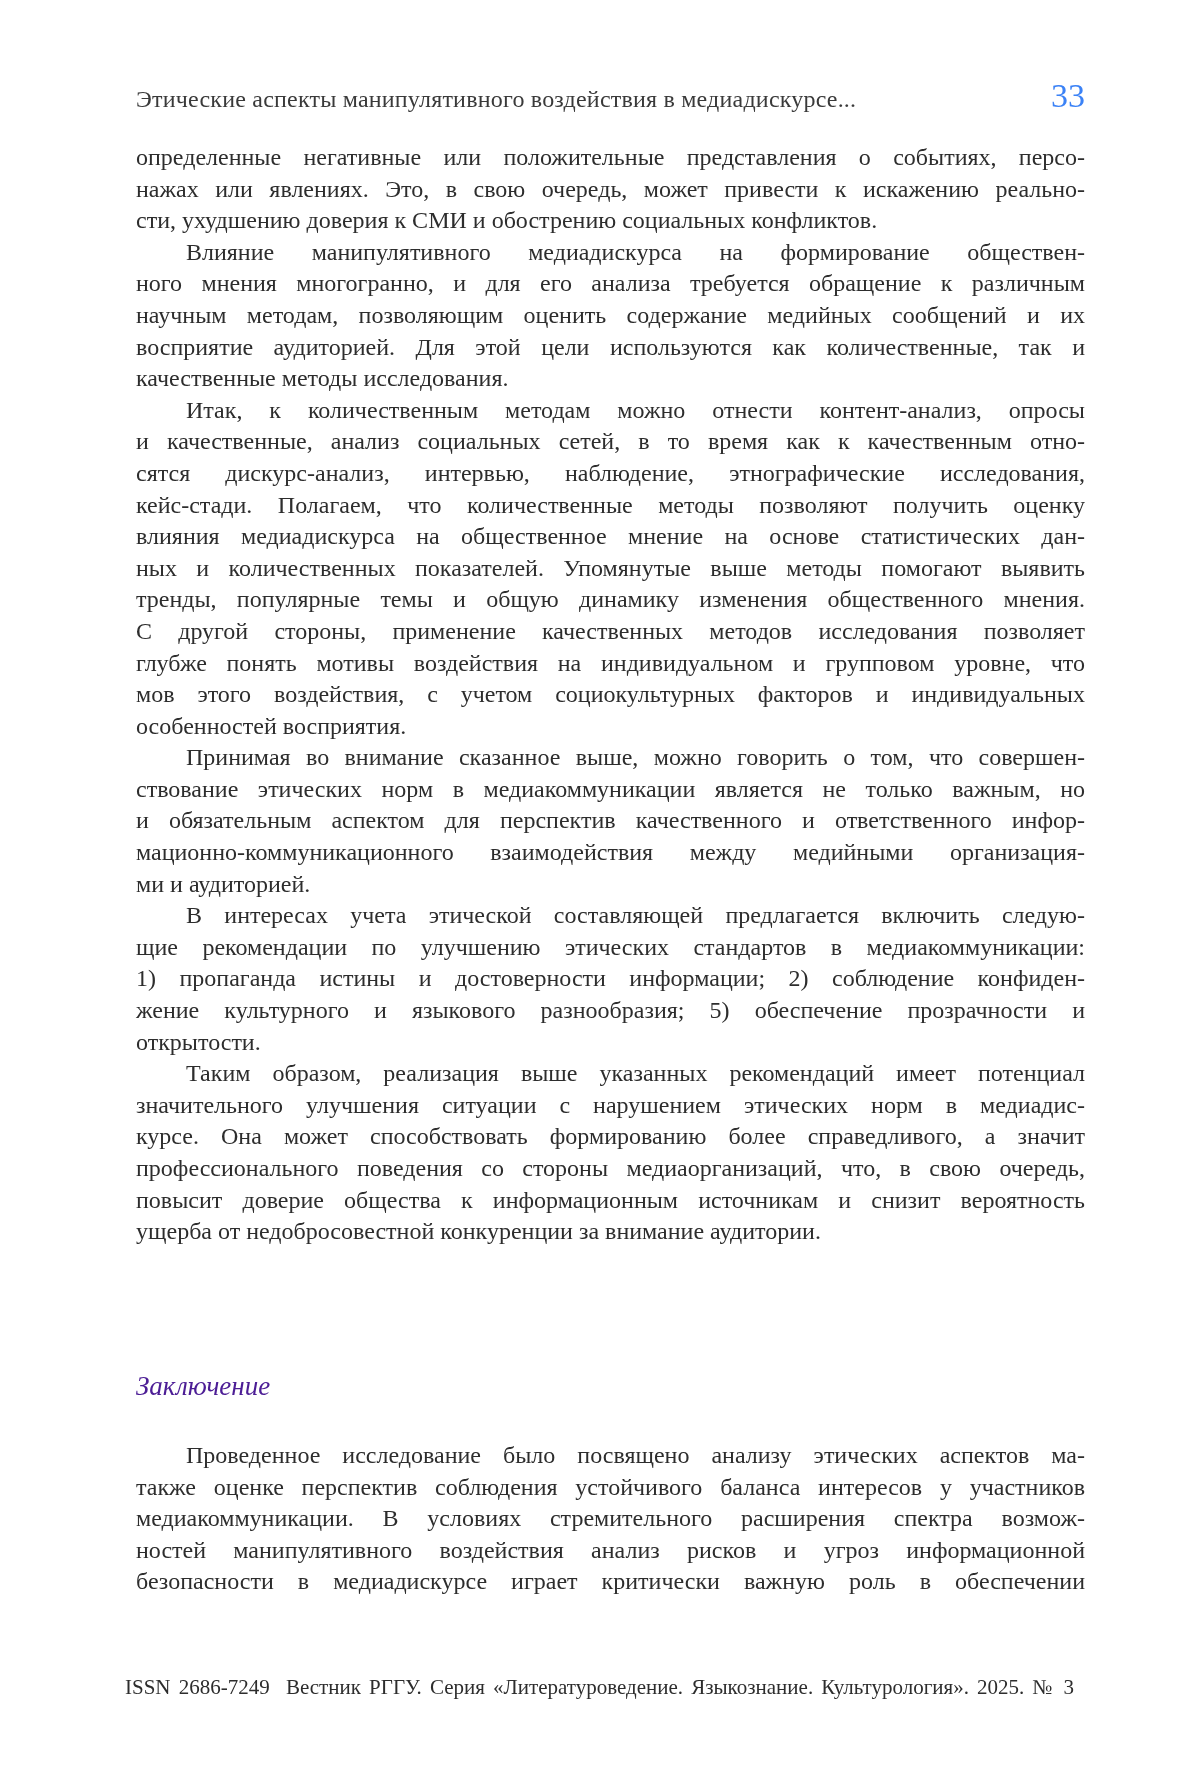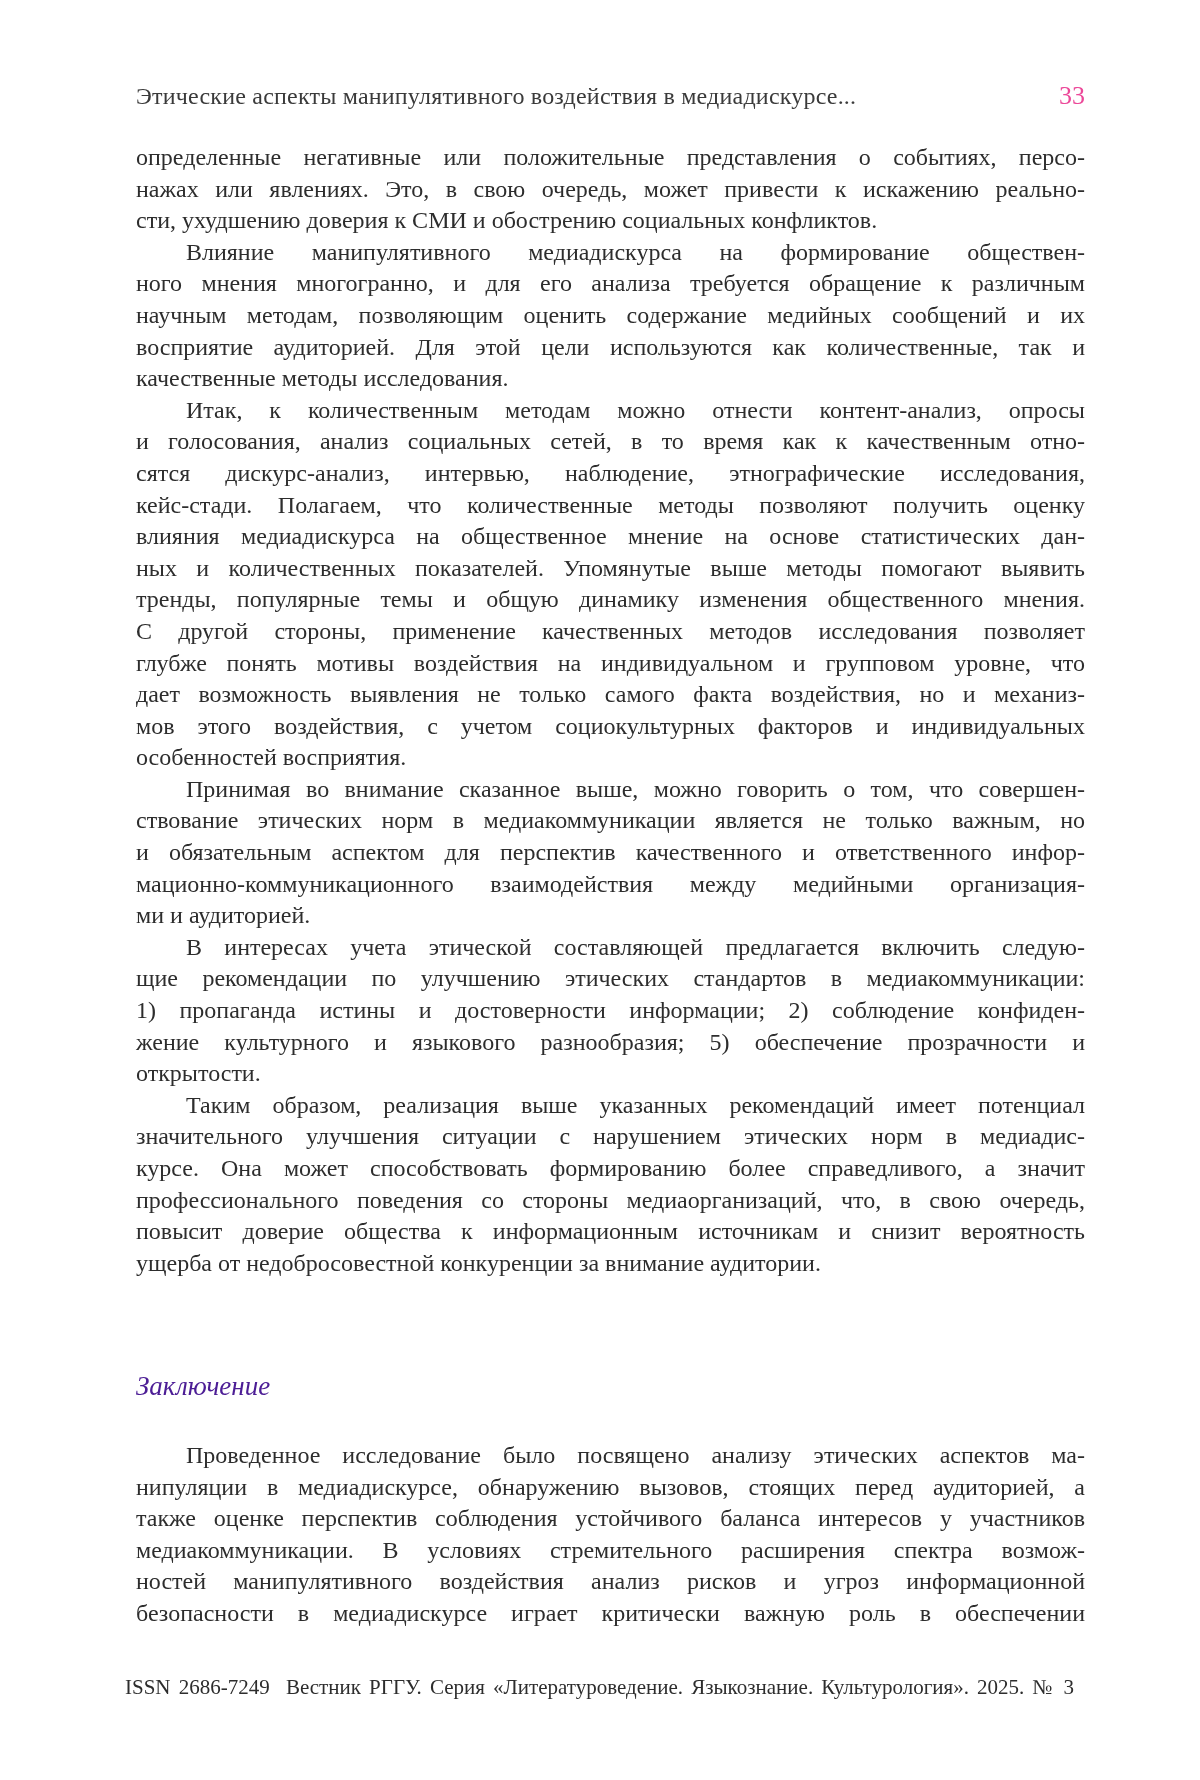--- a/index.html
+++ b/index.html
@@ -22,23 +22,23 @@
     justify-content: space-between;
     align-items: baseline;
   }
   .running-title {
     font-size: 24px;
     line-height: 28px;
     color: #3a3a3a;
     letter-spacing: 0.2px;
   }
   .page-number {
-    font-size: 26px;
+    font-size: 34px;
     line-height: 28px;
-    color: #ec4899;
+    color: #3b82f6;
   }
   .body-text {
     position: absolute;
     top: 142px;
     left: 128px;
     width: 949px;
   }
   .tline {
     font-size: 24px;
     line-height: 31.6px;
@@ -88,29 +88,28 @@
   <div class="body-text">
       <div class="tline">определенные негативные или положительные представления о событиях, персо-</div>
       <div class="tline">нажах или явлениях. Это, в свою очередь, может привести к искажению реально-</div>
       <div class="tline final">сти, ухудшению доверия к СМИ и обострению социальных конфликтов.</div>
       <div class="tline ind">Влияние манипулятивного медиадискурса на формирование обществен-</div>
       <div class="tline">ного мнения многогранно, и для его анализа требуется обращение к различным</div>
       <div class="tline">научным методам, позволяющим оценить содержание медийных сообщений и их</div>
       <div class="tline">восприятие аудиторией. Для этой цели используются как количественные, так и</div>
       <div class="tline final">качественные методы исследования.</div>
       <div class="tline ind">Итак, к количественным методам можно отнести контент-анализ, опросы</div>
-      <div class="tline">и голосования, анализ социальных сетей, в то время как к качественным отно-</div>
+      <div class="tline">и качественные, анализ социальных сетей, в то время как к качественным отно-</div>
       <div class="tline">сятся дискурс-анализ, интервью, наблюдение, этнографические исследования,</div>
       <div class="tline">кейс-стади. Полагаем, что количественные методы позволяют получить оценку</div>
       <div class="tline">влияния медиадискурса на общественное мнение на основе статистических дан-</div>
       <div class="tline">ных и количественных показателей. Упомянутые выше методы помогают выявить</div>
       <div class="tline">тренды, популярные темы и общую динамику изменения общественного мнения.</div>
       <div class="tline">С другой стороны, применение качественных методов исследования позволяет</div>
       <div class="tline">глубже понять мотивы воздействия на индивидуальном и групповом уровне, что</div>
-      <div class="tline">дает возможность выявления не только самого факта воздействия, но и механиз-</div>
       <div class="tline">мов этого воздействия, с учетом социокультурных факторов и индивидуальных</div>
       <div class="tline final">особенностей восприятия.</div>
       <div class="tline ind">Принимая во внимание сказанное выше, можно говорить о том, что совершен-</div>
       <div class="tline">ствование этических норм в медиакоммуникации является не только важным, но</div>
       <div class="tline">и обязательным аспектом для перспектив качественного и ответственного инфор-</div>
       <div class="tline">мационно-коммуникационного взаимодействия между медийными организация-</div>
       <div class="tline final">ми и аудиторией.</div>
       <div class="tline ind">В интересах учета этической составляющей предлагается включить следую-</div>
       <div class="tline">щие рекомендации по улучшению этических стандартов в медиакоммуникации:</div>
       <div class="tline">1) пропаганда истины и достоверности информации; 2) соблюдение конфиден-</div>
@@ -121,21 +120,20 @@
       <div class="tline">курсе. Она может способствовать формированию более справедливого, а значит</div>
       <div class="tline">профессионального поведения со стороны медиаорганизаций, что, в свою очередь,</div>
       <div class="tline">повысит доверие общества к информационным источникам и снизит вероятность</div>
       <div class="tline final">ущерба от недобросовестной конкуренции за внимание аудитории.</div>
     </div>
 
   <div class="section-heading">Заключение</div>
 
   <div class="conclusion-text">
       <div class="tline ind">Проведенное исследование было посвящено анализу этических аспектов ма-</div>
-      <div class="tline">нипуляции в медиадискурсе, обнаружению вызовов, стоящих перед аудиторией, а</div>
       <div class="tline">также оценке перспектив соблюдения устойчивого баланса интересов у участников</div>
       <div class="tline">медиакоммуникации. В условиях стремительного расширения спектра возмож-</div>
       <div class="tline">ностей манипулятивного воздействия анализ рисков и угроз информационной</div>
       <div class="tline">безопасности в медиадискурсе играет критически важную роль в обеспечении</div>
     </div>
 
   <div class="footer">
     <span>ISSN 2686-7249&nbsp; Вестник РГГУ. Серия «Литературоведение. Языкознание. Культурология». 2025. № 3</span>
   </div>
 

